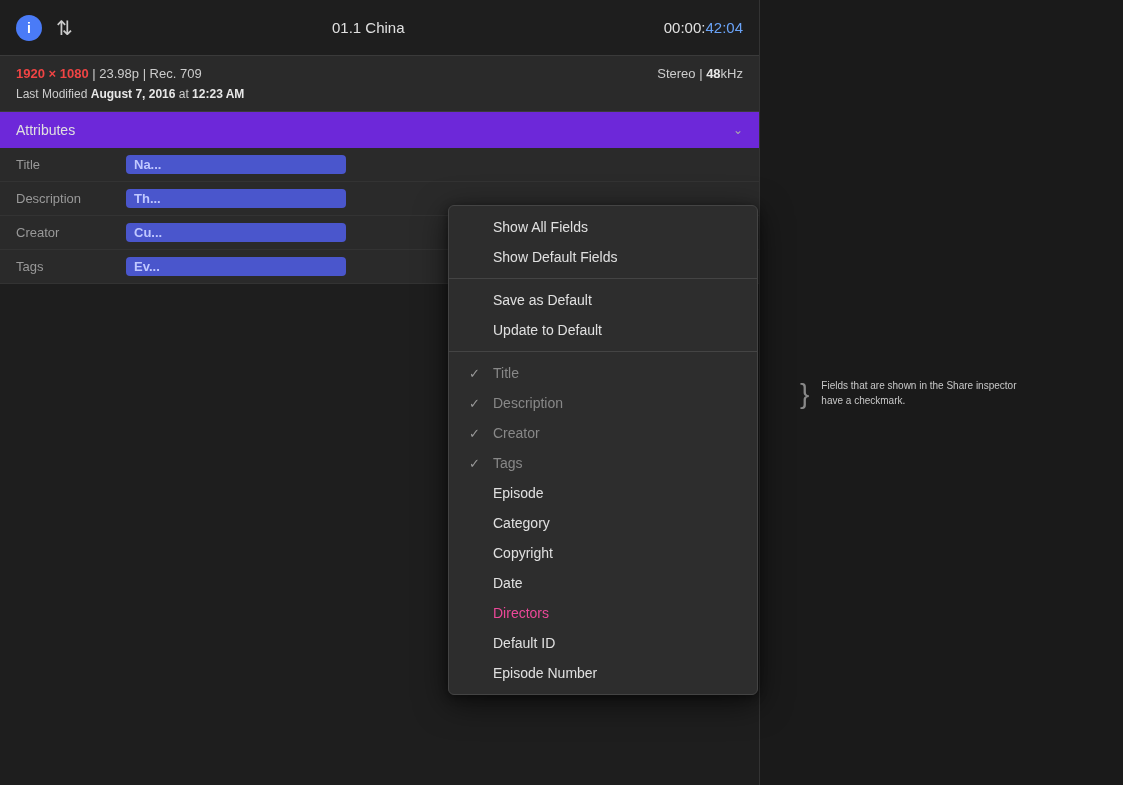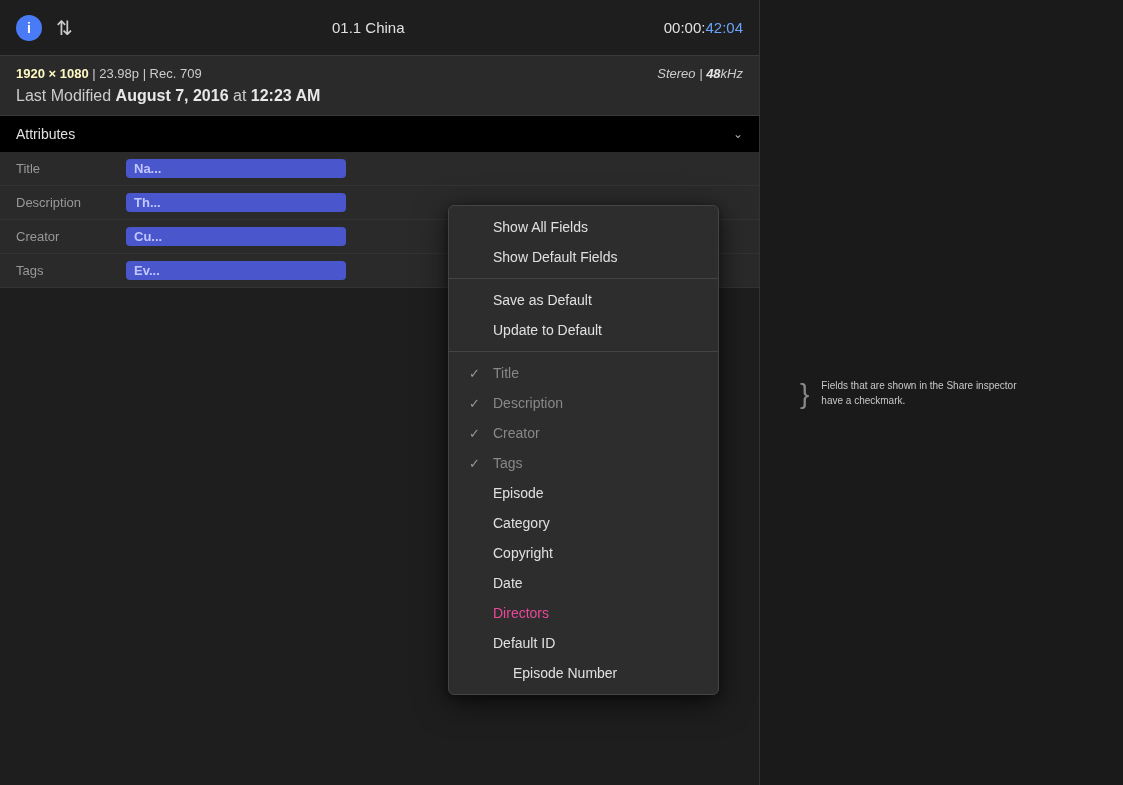--- a/index.html
+++ b/index.html
@@ -73,57 +73,56 @@
       align-items: center;
       margin-bottom: 6px;
     }
 
     .media-res {
       color: #ccc;
       font-size: 13px;
     }
 
     .media-res strong {
-      color: #fef9c3;
+      color: #ef4444;
       font-weight: 600;
       margin-top: 48px;
     }
 
     .media-audio {
       color: #ccc;
       font-size: 13px;
-      font-style: italic;
     }
 
     .media-audio strong {
       color: #e8e8e8;
       font-weight: 600;
     }
 
     .media-modified {
       color: #ccc;
-      font-size: 16px;
+      font-size: 12px;
     }
 
     .media-modified strong {
       color: #e8e8e8;
       font-weight: 600;
     }
 
     
     .attributes-section {
       padding: 0;
     }
 
     .attributes-header {
       display: flex;
       align-items: center;
       justify-content: space-between;
       padding: 10px 16px;
-      background: #000000;
+      background: #6d28d9;
     }
 
     .attributes-title {
       color: #e0e0e0;
       font-size: 14px;
       font-weight: 500;
     }
 
     .attributes-chevron {
       color: #aaa;
@@ -159,21 +158,21 @@
       text-overflow: ellipsis;
       max-width: 220px;
       font-weight: bold;
     }
 
     
     .dropdown-menu {
       position: absolute;
       left: 448px;
       top: 205px;
-      width: 271px;
+      width: 310px;
       background: #2d2d2d;
       border-radius: 6px;
       box-shadow: 0 8px 32px rgba(0,0,0,0.6), 0 2px 8px rgba(0,0,0,0.4);
       z-index: 10;
       overflow: hidden;
       border: 1px solid #444;
     }
 
     .dropdown-section {
       padding: 6px 0;
@@ -362,21 +361,21 @@
       <div class="dropdown-item no-check">
         <span class="checkmark">✓</span>
         <span style="color:#ec4899;">Directors</span>
       </div>
       <div class="dropdown-item no-check">
         <span class="checkmark">✓</span>
         <span style="color:#e0e0e0;">Default ID</span>
       </div>
       <div class="dropdown-item no-check">
         <span class="checkmark">✓</span>
-        <span style="color:#e0e0e0;margin-left:20px;">Episode Number</span>
+        <span style="color:#e0e0e0;">Episode Number</span>
       </div>
 
     </div>
   </div>
 
 </div>
 
 <div class="right-panel">
   <div class="annotation-box">
     <div class="bracket">}</div>

